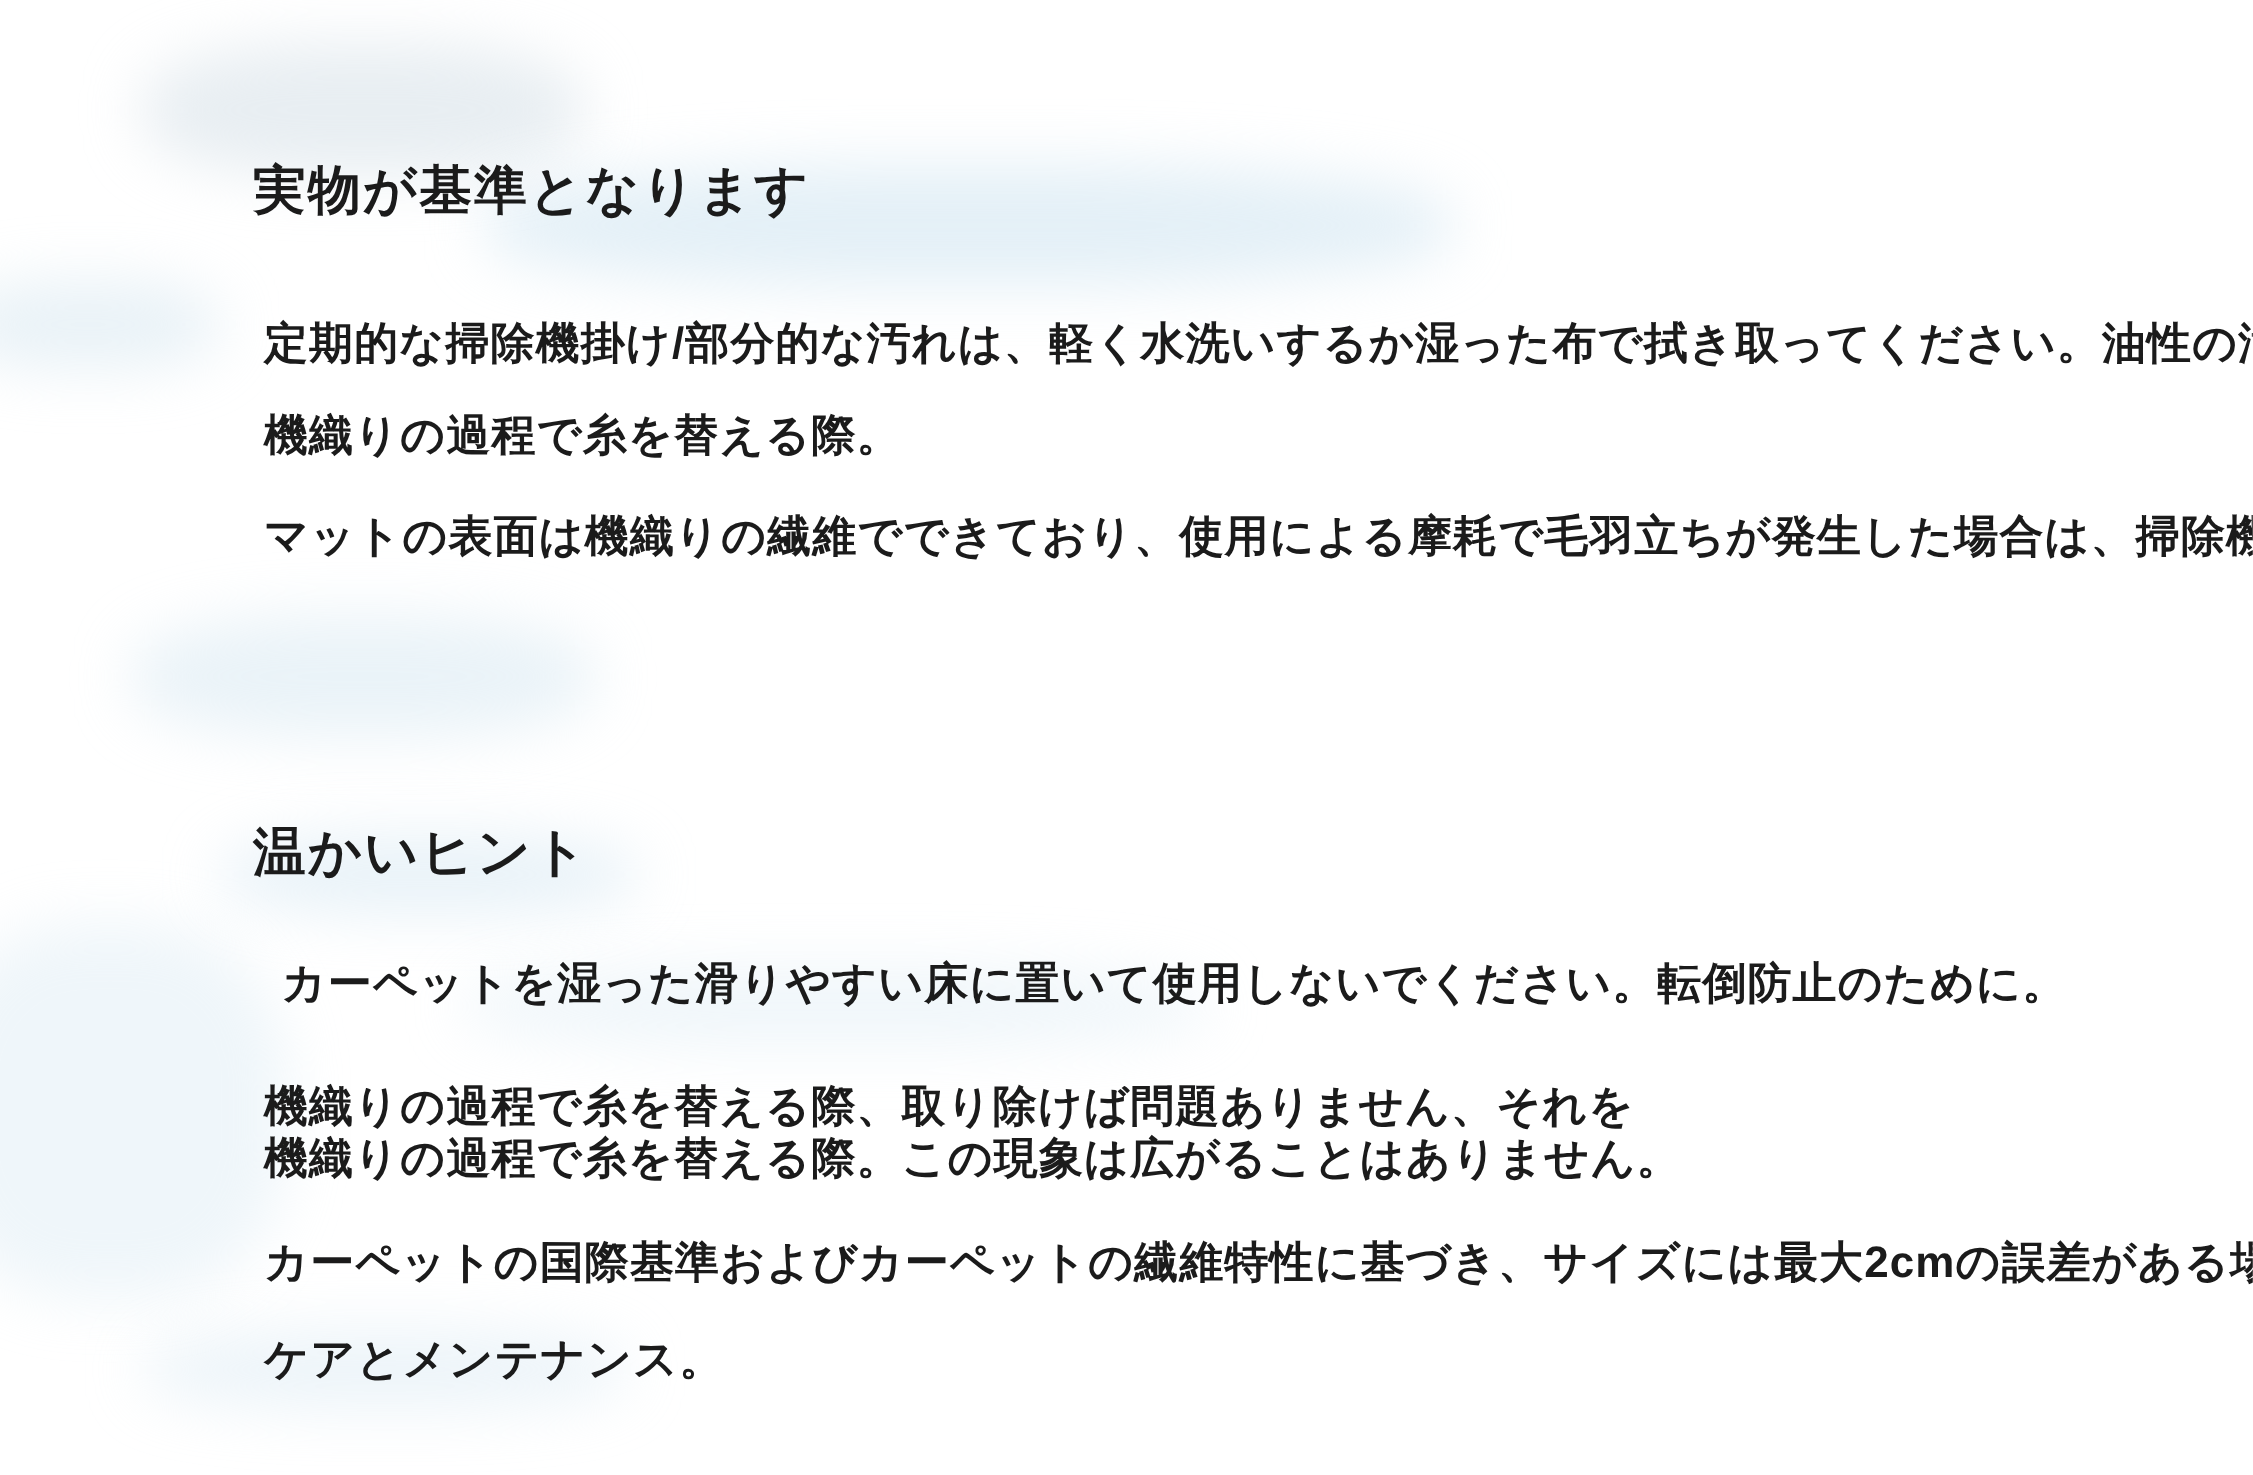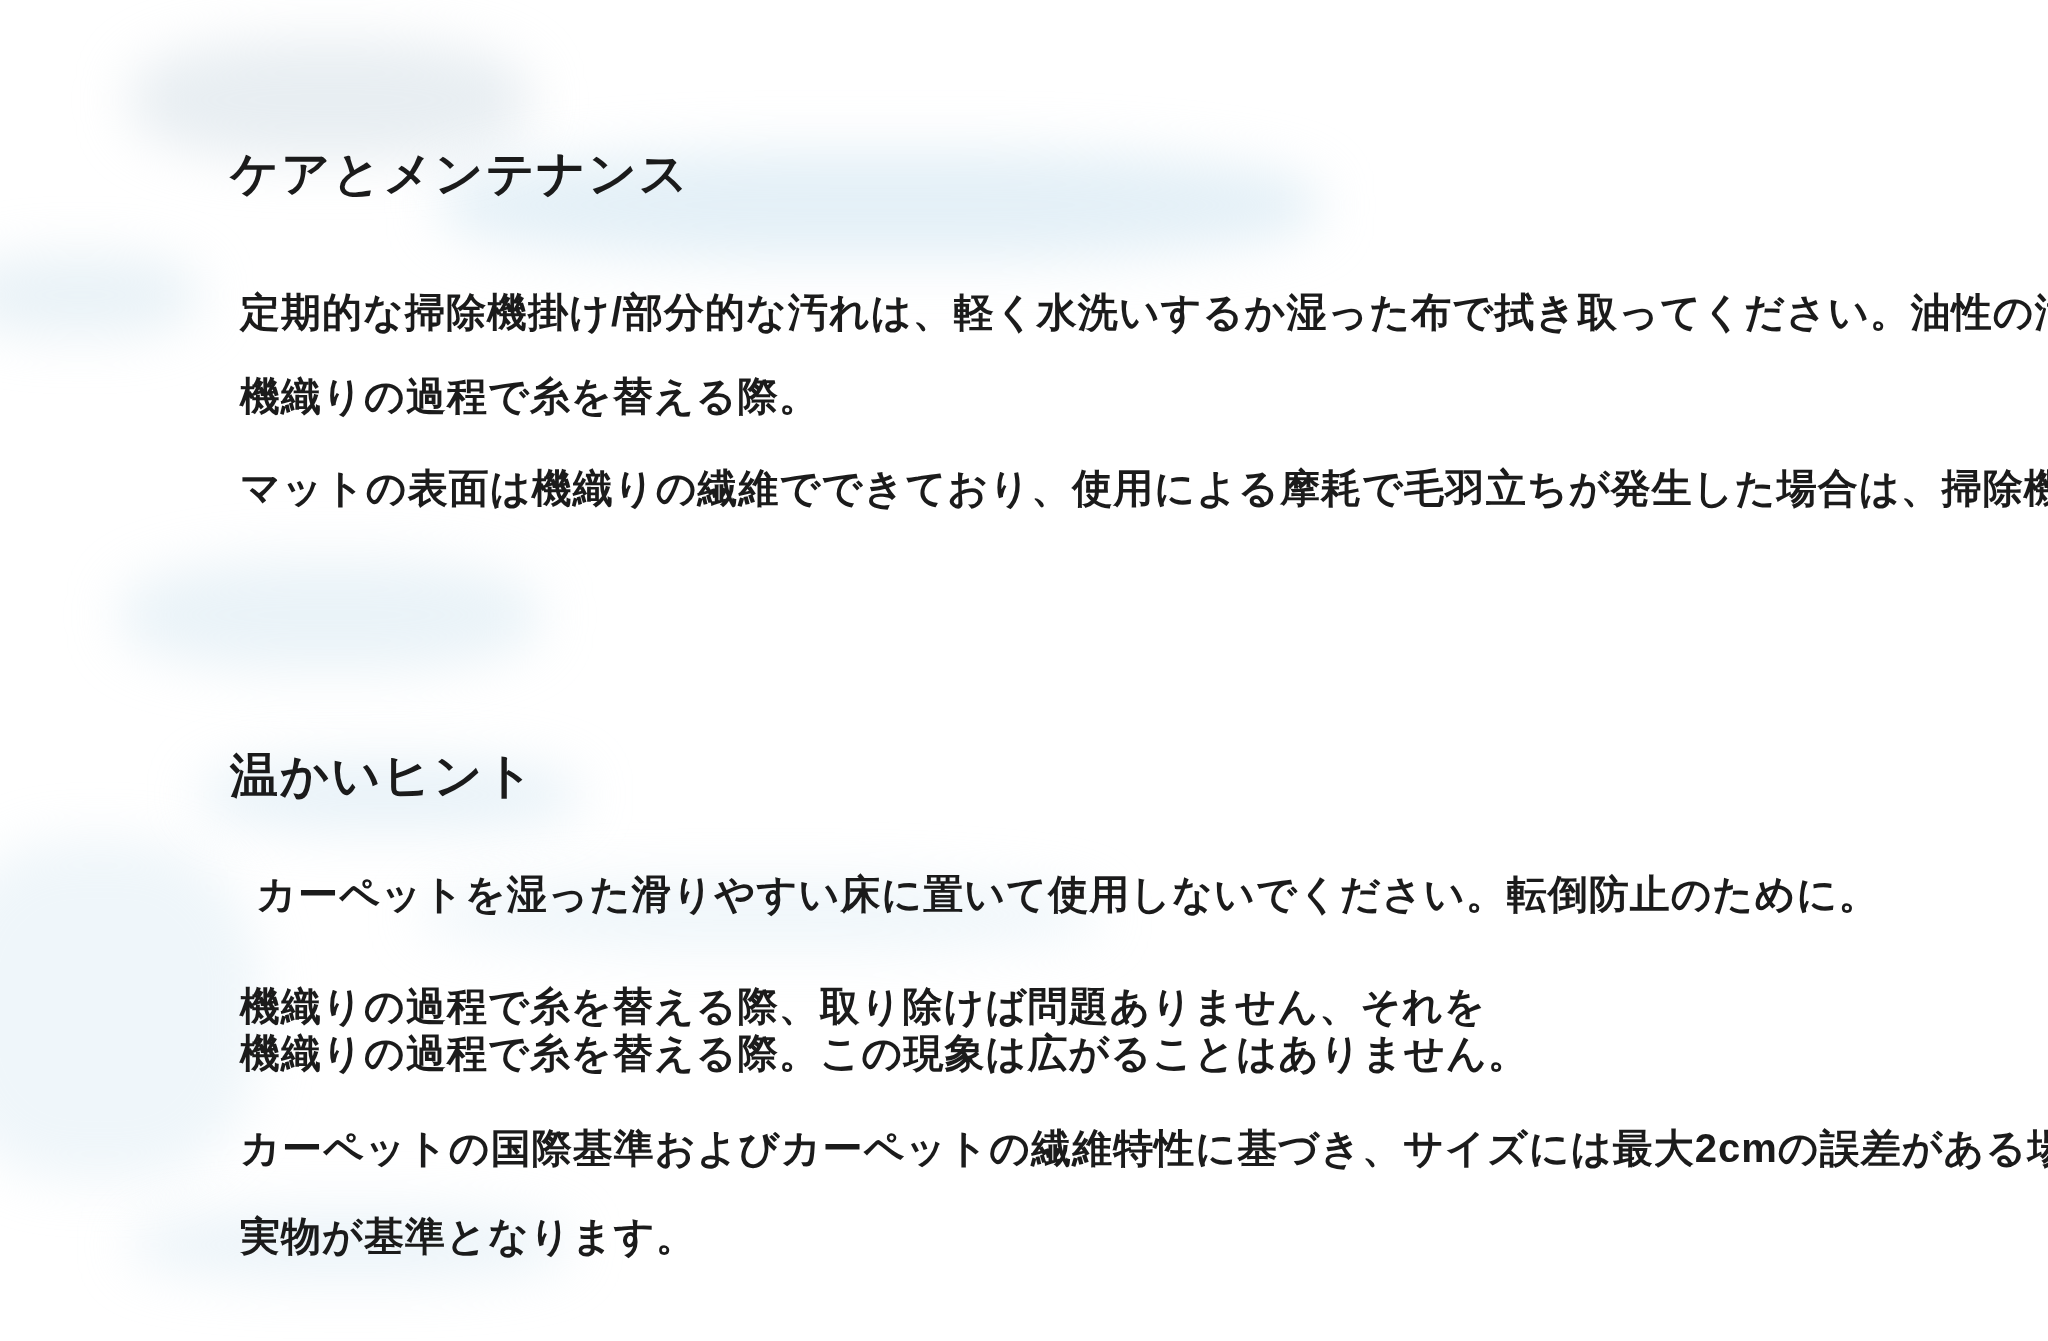--- a/index.html
+++ b/index.html
@@ -65,31 +65,31 @@
 
 <div class="artifact a1"></div>
 <div class="artifact a2"></div>
 <div class="artifact a3"></div>
 <div class="artifact a4"></div>
 <div class="artifact a5"></div>
 <div class="artifact a6"></div>
 <div class="artifact a7"></div>
 <div class="artifact a8"></div>
 
-<h2 class="sec-heading h-care">ケアとメンテナンス</h2>
+<h2 class="sec-heading h-care">実物が基準となります</h2>
 
 <p class="body-line p1">定期的な掃除機掛け/部分的な汚れは、軽く水洗いするか湿った布で拭き取ってください。油性の汚</p>
 
 <p class="body-line p2">機織りの過程で糸を替える際。</p>
 
 <p class="body-line p3">マットの表面は機織りの繊維でできており、使用による摩耗で毛羽立ちが発生した場合は、掃除機で</p>
 
 <h2 class="sec-heading h-tips">温かいヒント</h2>
 
 <p class="body-line p4">カーペットを湿った滑りやすい床に置いて使用しないでください。転倒防止のために。</p>
 
 <p class="body-line p5">機織りの過程で糸を替える際、取り除けば問題ありません、それを</p>
 
 <p class="body-line p6">機織りの過程で糸を替える際。この現象は広がることはありません。</p>
 
 <p class="body-line p7">カーペットの国際基準およびカーペットの繊維特性に基づき、サイズには最大2cmの誤差がある場合</p>
 
-<p class="body-line p8">実物が基準となります。</p>
+<p class="body-line p8">ケアとメンテナンス。</p>
 
 </body></html>

